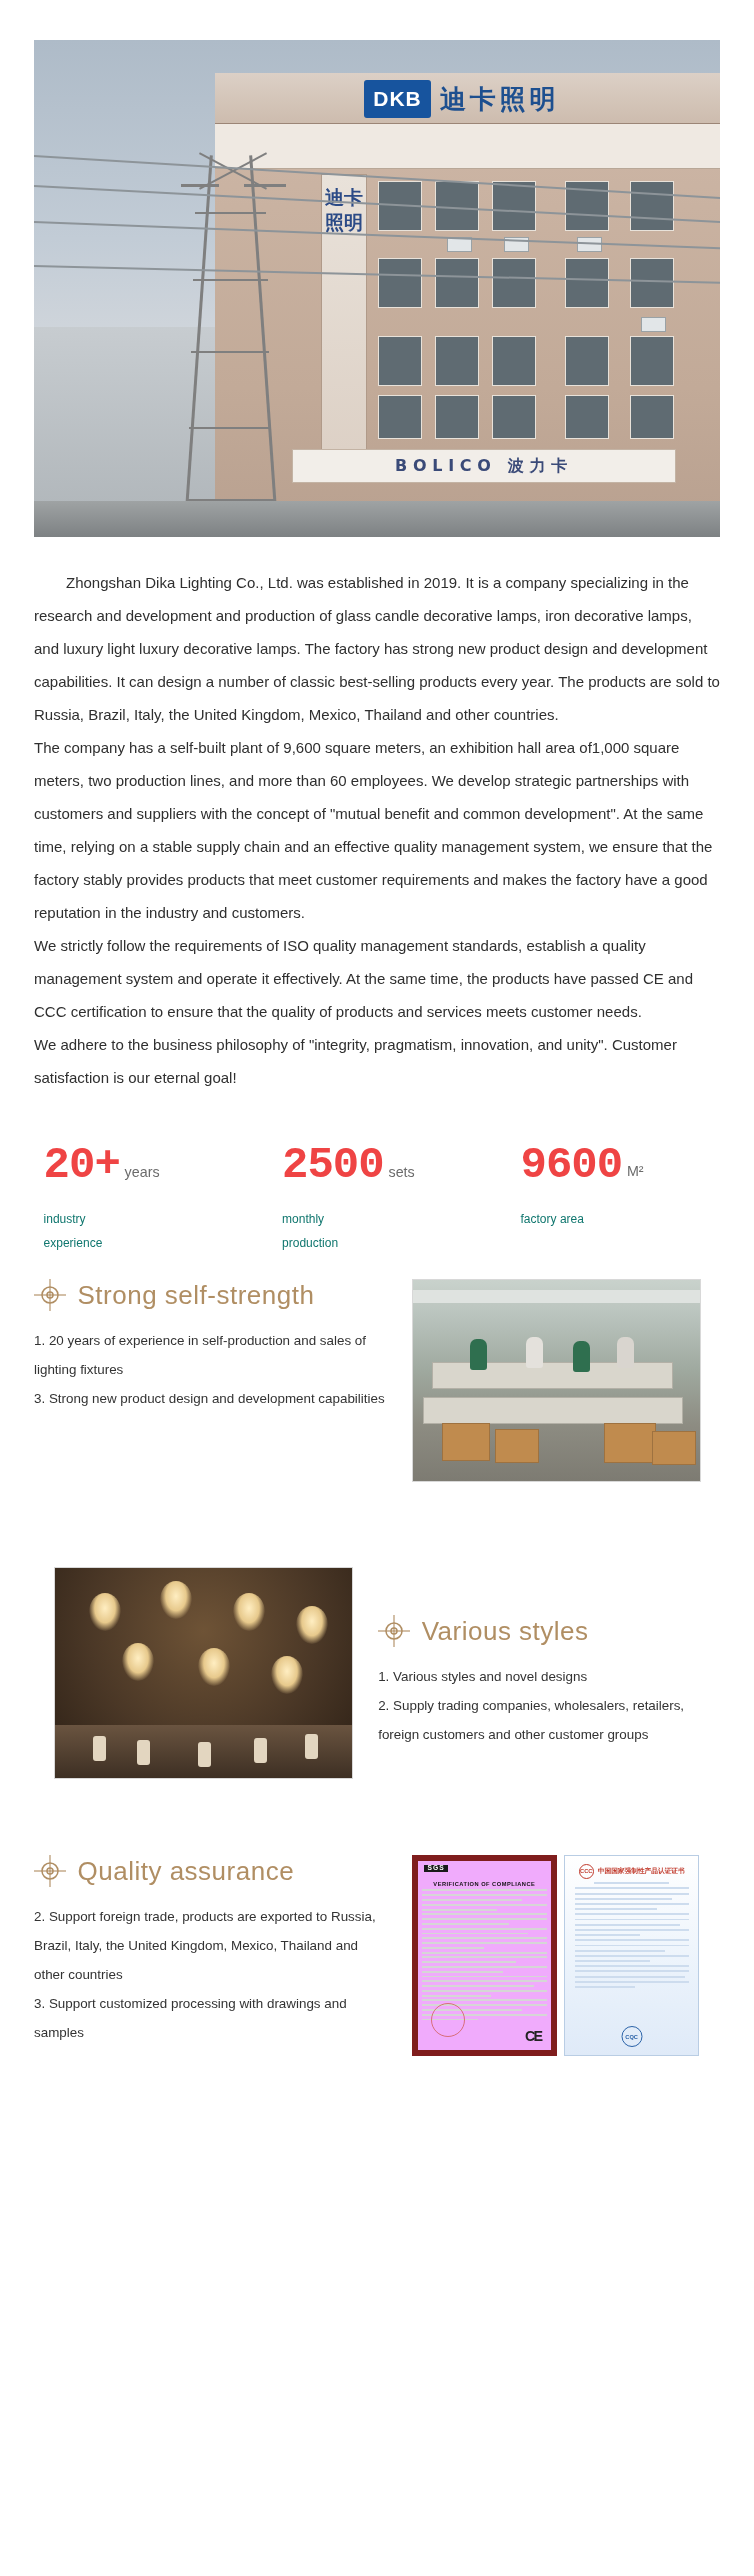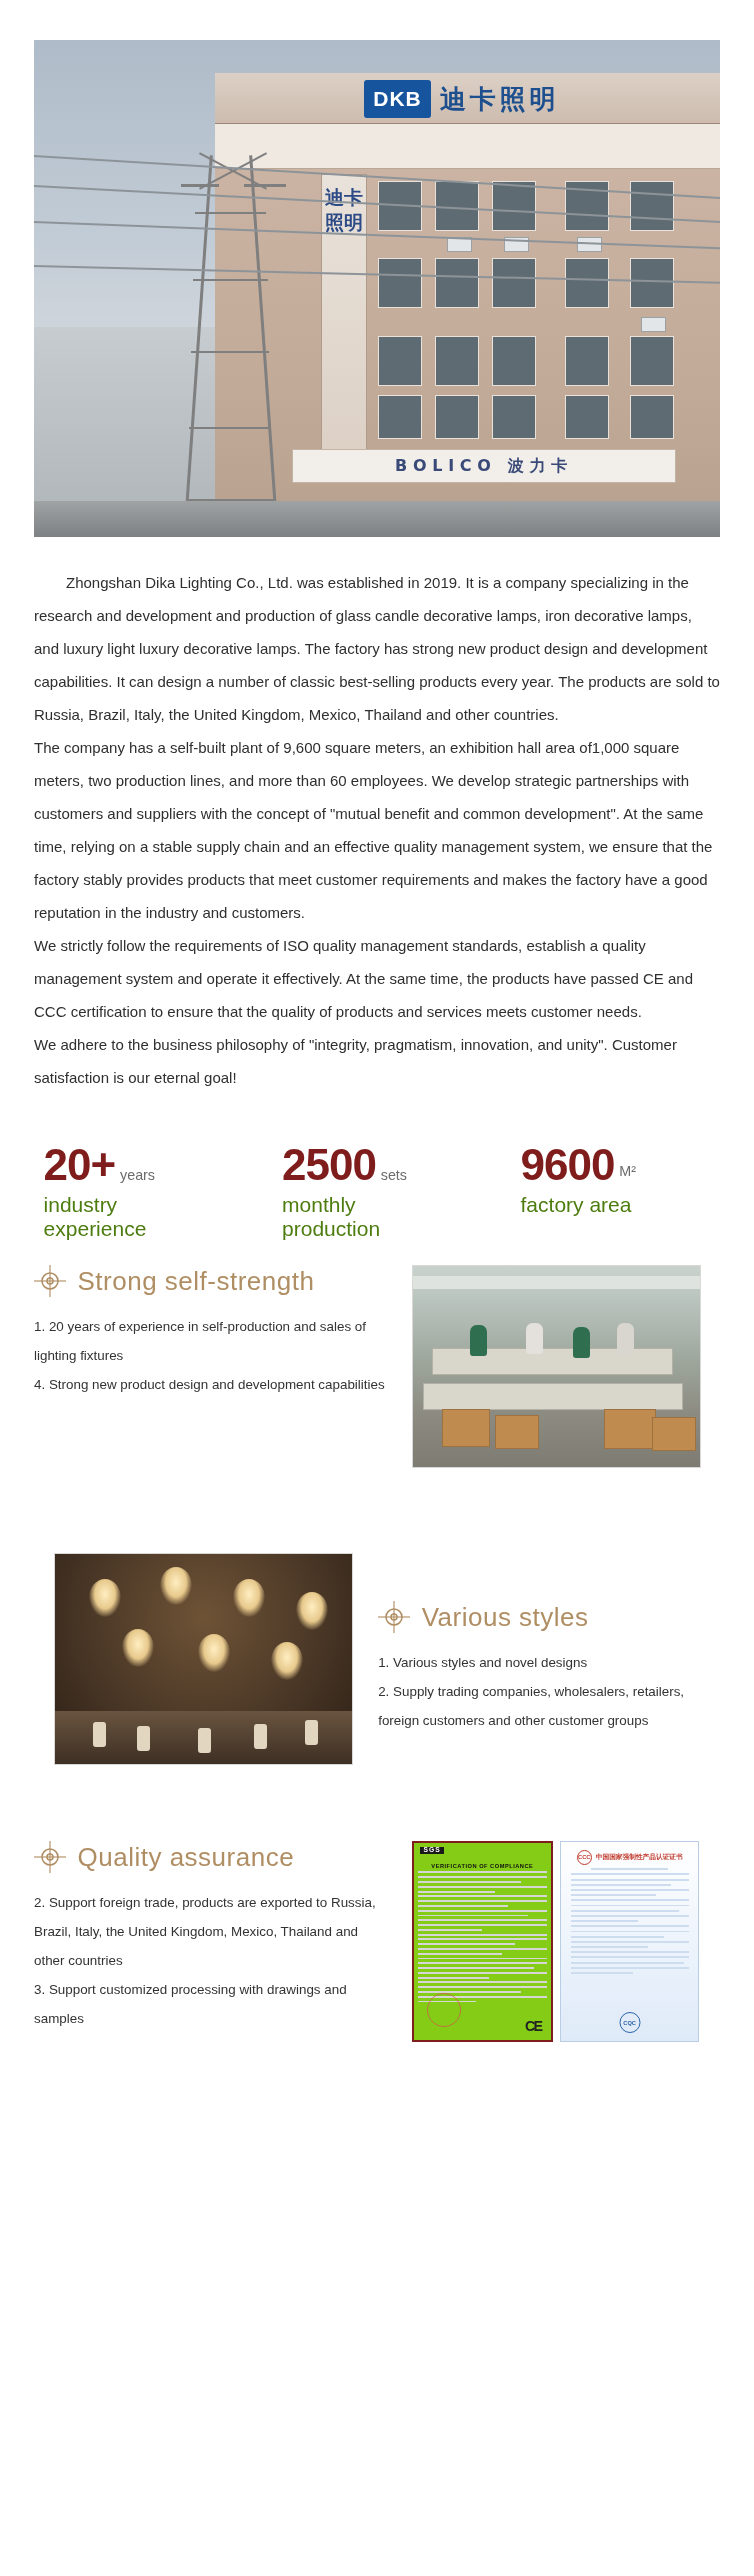--- a/index.html
+++ b/index.html
@@ -198,34 +198,34 @@
   .stat:nth-child(2) { padding-left: 38px; }
   .stat:nth-child(3) { padding-left: 38px; }
   .stat-top {
     display: flex;
     align-items: baseline;
     gap: 4.8px;
   }
   .stat-num {
     font-size: 44px;
     font-weight: 700;
-    color: #7f1d1d;
+    color: #ef4444;
     letter-spacing: -1px;
-    font-family: Liberation Sans, sans-serif;
+    font-family: Liberation Mono, monospace;
   }
   .stat-unit {
     font-size: 14.3px;
     color: #6b6b6b;
   }
   .stat-unit.sup { align-self: flex-start; margin-top: 23px;}
   .stat-label {
-    margin-top: 3px;
-    font-size: 21px;
+    margin-top: 17px;
+    font-size: 12px;
     line-height: 24px;
-    color: #4d7c0f;
+    color: #0f766e;
   }
 
   
   .feature {
     margin-top: 38px;
     position: relative;
     min-height: 244px;
   }
   .feat-head {
     display: flex;
@@ -299,22 +299,22 @@
   .chandelier-photo .chair {
     position: absolute; width: 13.4px; height: 25px; background: #e3d6c0; border-radius: 2.9px;
   }
 
   
   .f3 { display: flex; gap: 25px; margin-top: 44px; }
   .f3-left { width: 353px; }
   .f3-right { width: 287px; height: 201px; display: flex; gap: 7.6px; }
   .cert {
     flex: 1;
-    background: #84cc16;
-    border: 2px solid #7f1d1d;
+    background: #f0abfc;
+    border: 6px solid #7f1d1d;
     position: relative;
     overflow: hidden;
     font-size: 3.1px;
     line-height: 4.8px;
     color: #555;
     padding: 3.8px;
     box-sizing: border-box;
   }
   .cert .cert-head {
     font-size: 8.6px;
@@ -474,21 +474,21 @@
             <circle cx="17" cy="17" r="8.5" fill="none" stroke="#b08e63" stroke-width="1.6"></circle>
             <circle cx="17" cy="17" r="3.2" fill="none" stroke="#b08e63" stroke-width="1.6"></circle>
             <line x1="17" y1="0" x2="17" y2="34" stroke="#b08e63" stroke-width="1.2"></line>
             <line x1="0" y1="17" x2="34" y2="17" stroke="#b08e63" stroke-width="1.2"></line>
           </svg>
         </span>
         <span class="feat-title">Strong self-strength</span>
       </div>
       <div class="feat-list">
         <div>1. 20 years of experience in self-production and sales of lighting fixtures</div>
-        <div>4. Strong new product design and development capabilities</div>
+        <div>3. Strong new product design and development capabilities</div>
       </div>
     </div>
     <div class="f1-right photo">
       <div class="factory-photo">
         <div class="beam"></div>
         <div class="bench" style="left:19px;top:82px;width:239px;"></div>
         <div class="bench" style="left:9.6px;top:117px;width:258px;"></div>
         <div class="worker" style="left:57px;top:59px;background:#2f6f4f;"></div>
         <div class="worker" style="left:113px;top:57px;background:#e4e1dc;"></div>
         <div class="worker" style="left:160px;top:61px;background:#2f6f4f;"></div>

